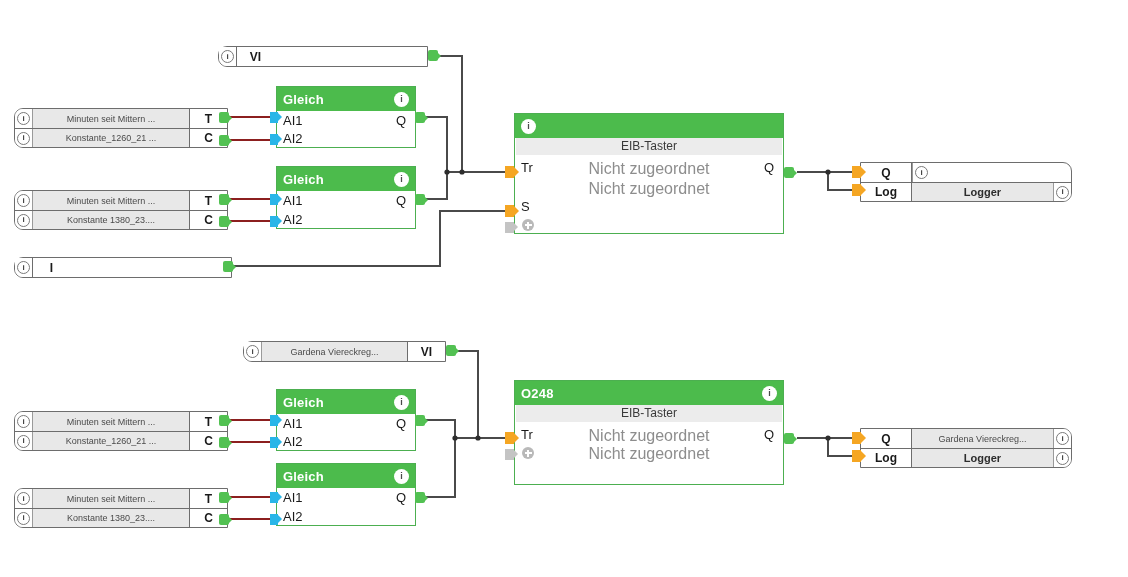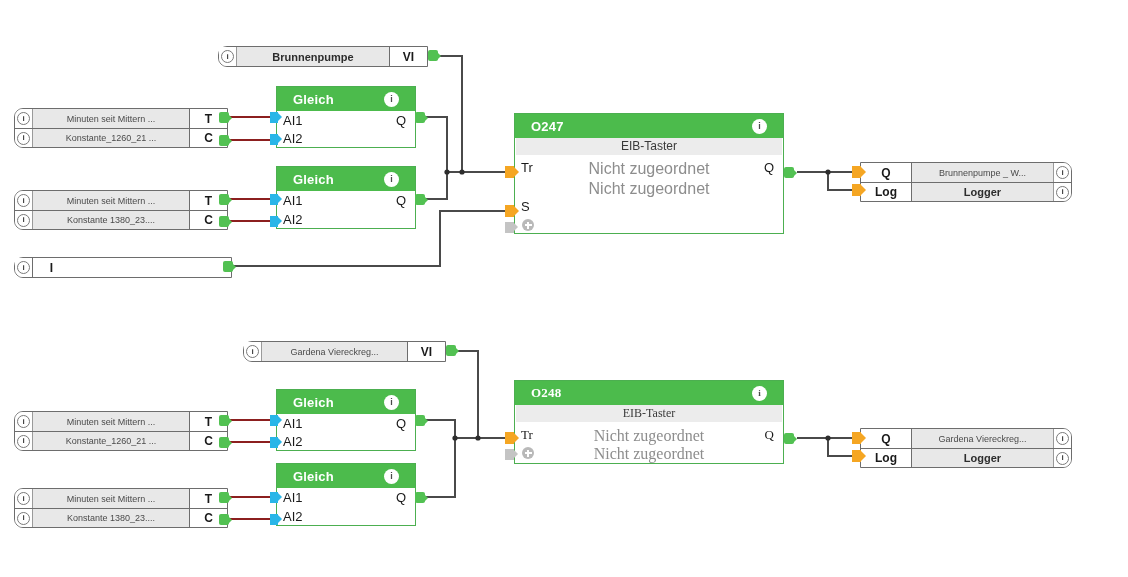--- a/index.html
+++ b/index.html
@@ -47,21 +47,21 @@
   .io-group.out .io-term{border-left:none;border-right:1px solid #6d6d6d;flex:0 0 50px;}
   .io-group.out .io-name{border-left:none;}
   .io-group.out .io-badge{border-left:1px solid #9a9a9a;}
   .io-group.out .io-row:first-child .io-badge{border-radius:0 8px 0 0;}
   .io-group.out .io-row:last-child  .io-badge{border-radius:0 0 8px 0;}
 
   
   .fb{position:absolute;box-sizing:border-box;background:#fff;border:1px solid #4caf50;}
   .fb-head{
     height:24px;background:#4cbb4c;display:flex;align-items:center;
-    padding:0 16px;box-sizing:border-box;
+    padding:0 6px;box-sizing:border-box;
   }
   .fb-title{flex:1 1 auto;color:#fff;font-size:13px;font-weight:bold;letter-spacing:.2px;}
   .fb-info{
     width:15px;height:15px;border-radius:50%;background:#fff;
     display:flex;align-items:center;justify-content:center;
     font-size:9px;font-weight:bold;color:#4a4a4a;font-style:normal;flex:0 0 15px;
   }
   .fb-body{position:relative;}
   .pin{position:absolute;font-size:13px;color:#1a1a1a;}
   .pin.left{left:6px;}
@@ -179,21 +179,20 @@
       <path d="M228,497 L275,497"></path>
       <path d="M228,519 L275,519"></path>
     </g>
   </svg>
 
   <div class="io-group cap single" style="left:218px;top:46px;width:210px;">
     <div class="io-row">
       <div class="io-badge">
         <i class="badge-i">i</i>
       </div>
-      <div class="io-name bold">Brunnenpumpe</div>
       <div class="io-term">VI</div>
     </div>
   </div>
   <div class="conn green" style="left:428px;top:50px;"></div>
 
   <div class="io-group cap" style="left:14px;top:108px;width:214px;">
     <div class="io-row">
       <div class="io-badge">
         <i class="badge-i">i</i>
       </div>
@@ -265,21 +264,20 @@
       <div class="io-badge">
         <i class="badge-i">i</i>
       </div>
       <div class="io-term">I</div>
     </div>
   </div>
   <div class="conn green" style="left:223px;top:261px;"></div>
 
   <div class="fb eib" style="left:514px;top:113px;width:270px;height:121px;">
     <div class="fb-head">
-      <span class="fb-title">O247</span>
       <i class="fb-info">i</i>
     </div>
     <div class="fb-body" style="height:95px;">
       <div class="eib-sub"></div>
       <span class="eib-subtitle">EIB-Taster</span>
       <span class="eib-note" style="top:22px;">Nicht zugeordnet</span>
       <span class="eib-note" style="top:42px;">Nicht zugeordnet</span>
       <span class="pin left" style="top:22px;">Tr</span>
       <span class="pin left" style="top:61px;">S</span>
       <span class="pin right" style="top:22px;">Q</span>
@@ -287,21 +285,20 @@
     </div>
   </div>
   <div class="conn orange" style="left:505px;top:166px;"></div>
   <div class="conn orange" style="left:505px;top:205px;"></div>
   <div class="conn gray" style="left:505px;top:222px;"></div>
   <div class="conn green" style="left:784px;top:167px;"></div>
 
   <div class="io-group out" style="left:860px;top:162px;width:212px;">
     <div class="io-row">
       <div class="io-term">Q</div>
-      <div class="io-name">Brunnenpumpe _ W...</div>
       <div class="io-badge">
         <i class="badge-i">i</i>
       </div>
     </div>
     <div class="io-row">
       <div class="io-term">Log</div>
       <div class="io-name bold">Logger</div>
       <div class="io-badge">
         <i class="badge-i">i</i>
       </div>
@@ -382,21 +379,21 @@
     <div class="fb-body" style="height:38px;">
       <span class="pin left" style="top:2px;">AI1</span>
       <span class="pin left" style="top:21px;">AI2</span>
       <span class="pin right" style="top:2px;">Q</span>
     </div>
   </div>
   <div class="conn blue" style="left:270px;top:492px;"></div>
   <div class="conn blue" style="left:270px;top:514px;"></div>
   <div class="conn green" style="left:415px;top:492px;"></div>
 
-  <div class="fb eib" style="left:514px;top:380px;width:270px;height:84px;font-family:Liberation Serif, serif;">
+  <div class="fb eib" style="left:514px;top:380px;width:270px;height:105px;">
     <div class="fb-head">
       <span class="fb-title">O248</span>
       <i class="fb-info">i</i>
     </div>
     <div class="fb-body" style="height:58px;">
       <div class="eib-sub"></div>
       <span class="eib-subtitle">EIB-Taster</span>
       <span class="eib-note" style="top:22px;">Nicht zugeordnet</span>
       <span class="eib-note" style="top:40px;">Nicht zugeordnet</span>
       <span class="pin left" style="top:22px;">Tr</span>

